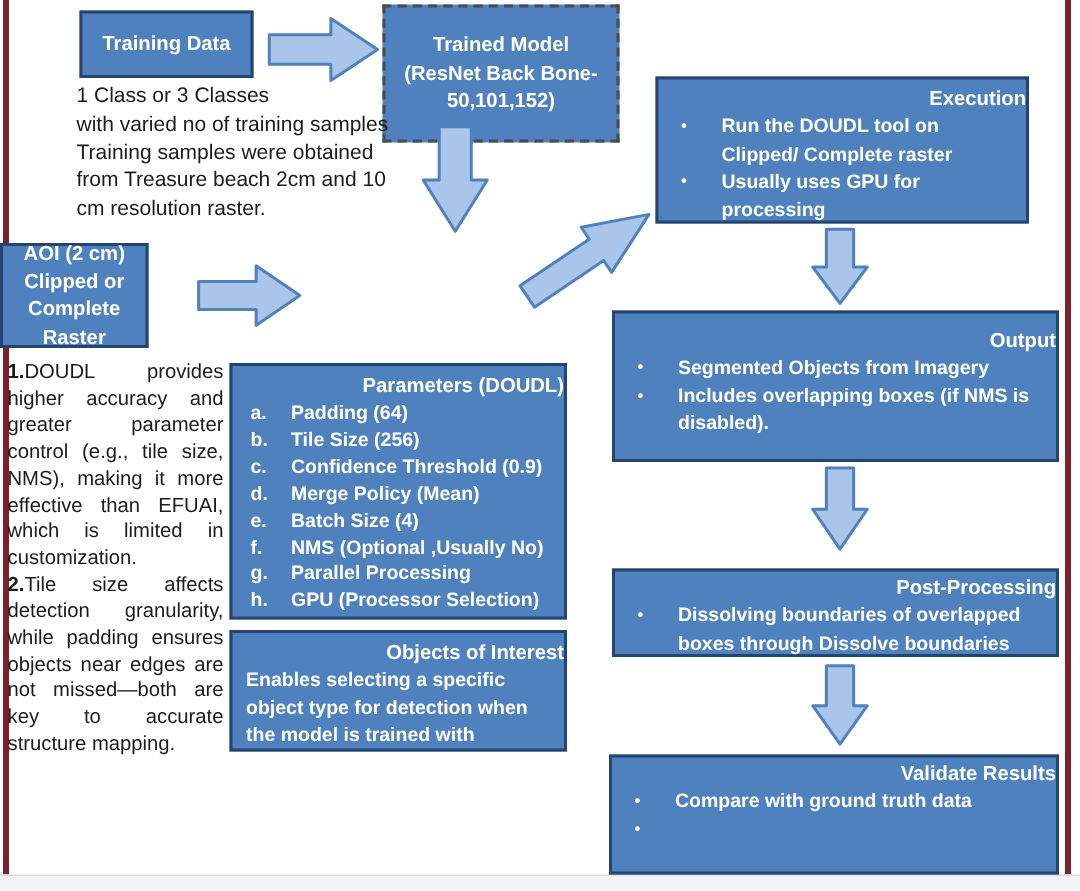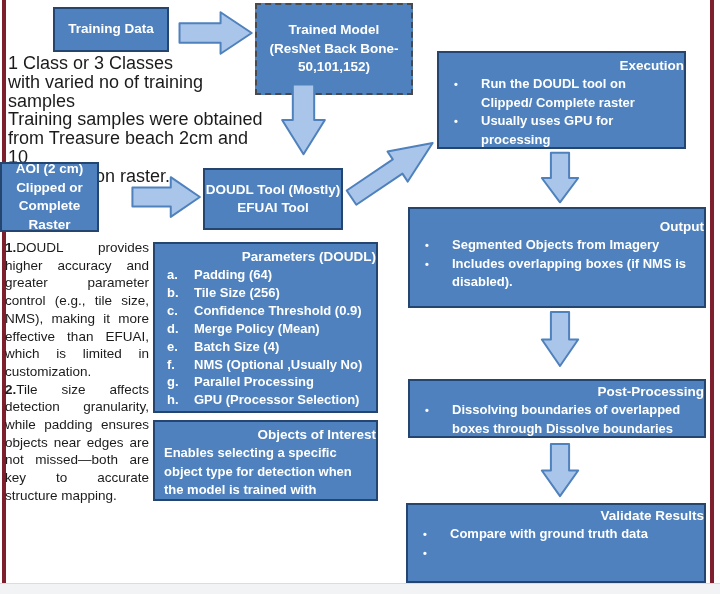--- a/index.html
+++ b/index.html
@@ -27,21 +27,21 @@
   .bullet { flex:0 0 27px; font-size:11px; line-height:18.6px; font-weight:bold; }
   .btext  { flex:1; font-size:13px; line-height:18.6px; font-weight:bold; }
 
   
   .prow { display:flex; align-items:flex-start; padding:0 6px 0 12px; }
   .pkey { flex:0 0 27px; font-size:13px; line-height:17.9px; font-weight:bold; }
   .ptext{ flex:1; font-size:13px; line-height:17.9px; font-weight:bold; }
 
   
   .free-text { position:absolute; color:#1b1b1b; }
-  .tnote-line { font-size:18px; line-height:18.8px; }
+  .tnote-line { font-size:14px; line-height:18.8px;margin-left:43px; }
   .jnote { font-size:13.5px; line-height:17.7px; text-align:justify; }
   .jnote b { font-weight:bold; }
 
   .arrow { position:absolute; }
   .arrow svg { display:block; }
 </style>
 </head>
 <body>
 
 <div class="canvas">
@@ -91,26 +91,20 @@
       <div class="nline">Complete Raster</div>
     </div>
   </div>
 
   <div class="arrow" style="left:131px; top:174px;">
     <svg width="71" height="46" viewBox="0 0 100 44" preserveAspectRatio="none">
       <path d="M2,13 L56,13 L56,3 L97,22 L56,41 L56,31 L2,31 Z" fill="#a9c5ea" stroke="#4f81bd" stroke-width="2" stroke-linejoin="round" vector-effect="non-scaling-stroke"></path>
     </svg>
   </div>
 
-  <div class="box" style="left:203px; top:168px; width:140px; height:62px;">
-    <div class="centered">
-      <div class="nline">DOUDL Tool (Mostly)</div>
-      <div class="nline">EFUAI Tool</div>
-    </div>
-  </div>
 
   <div class="arrow" style="left:341px; top:149px; transform:rotate(-34deg); transform-origin:center;">
     <svg width="103" height="42" viewBox="0 0 100 44" preserveAspectRatio="none">
       <path d="M2,13 L56,13 L56,3 L97,22 L56,41 L56,31 L2,31 Z" fill="#a9c5ea" stroke="#4f81bd" stroke-width="2" stroke-linejoin="round" vector-effect="non-scaling-stroke"></path>
     </svg>
   </div>
 
   <div class="free-text" style="left:5px; top:239px; width:144px;">
     <div class="jnote"><b>1.</b><span>DOUDL provides higher accuracy and greater parameter control (e.g., tile size, NMS), making it more effective than EFUAI, which is limited in customization.</span></div>
     <div class="jnote"><b>2.</b><span>Tile size affects detection granularity, while padding ensures objects near edges are not missed—both are key to accurate structure mapping.</span></div>

